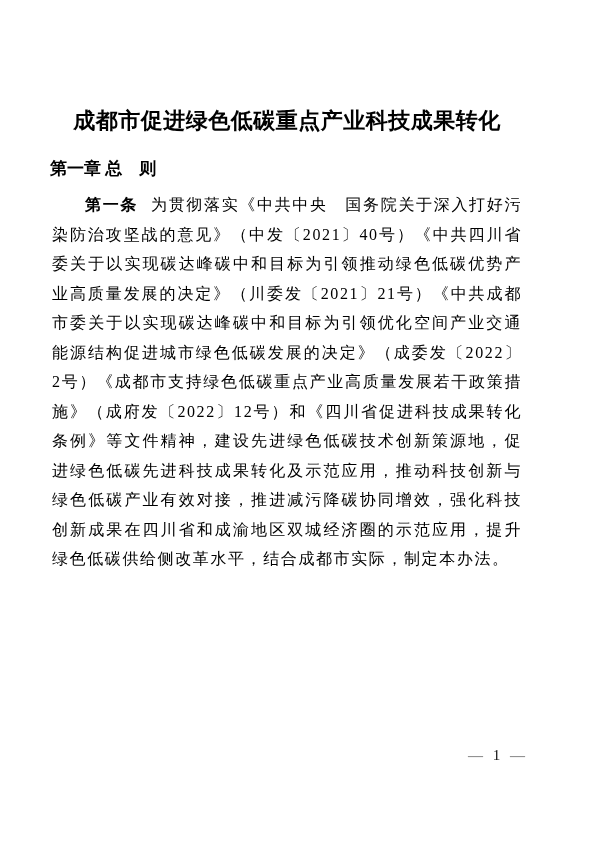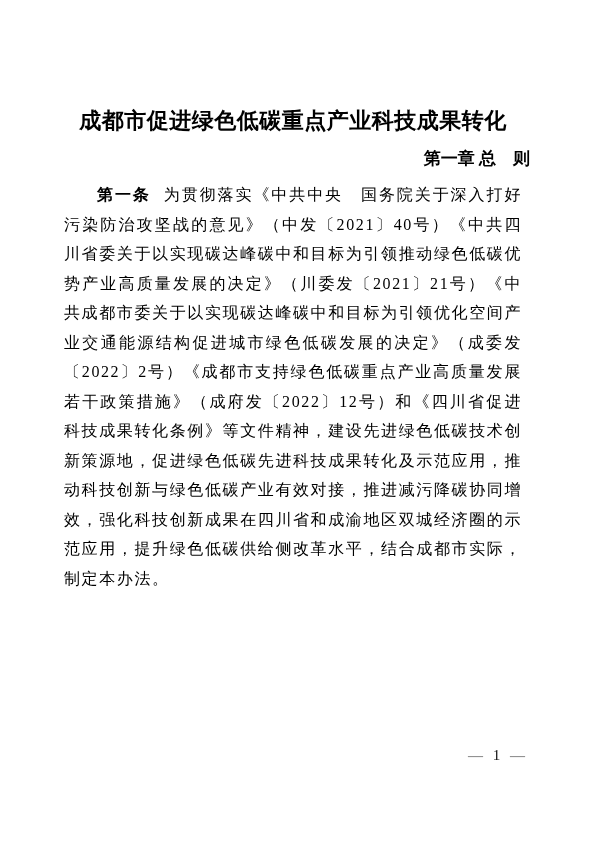--- a/index.html
+++ b/index.html
@@ -12,44 +12,44 @@
     position: relative;
     width: 600px;
     height: 848px;
     background: #ffffff;
     color: #000000;
     font-family: "Liberation Serif", "DejaVu Serif", serif;
     overflow: hidden;
   }
   .content {
     position: absolute;
-    left: 56px;
+    left: 50px;
     top: 0;
     width: 474px;
   }
   .doc-title {
     margin-top: 104px;
     text-align: center;
     font-weight: bold;
     font-size: 22px;
     line-height: 33px;
     letter-spacing: 0.5px;
   }
   .chapter-heading {
-    margin-top: 10px;
-    text-align: right;
+    margin-top: 20px;
+    text-align: left;
     font-weight: bold;
     font-size: 17px;
     line-height: 24px;
   }
   .body-text {
     margin-top: 9px;
   }
   p.article {
-    margin: 8px;
+    margin: 2px;
     font-size: 16px;
     line-height: 29.5px;
     text-align: justify;
     text-justify: inter-character;
     text-indent: 33px;
     letter-spacing: 1.6px;
     word-break: break-all;
   }
   p.article .article-num {
     font-weight: bold;

